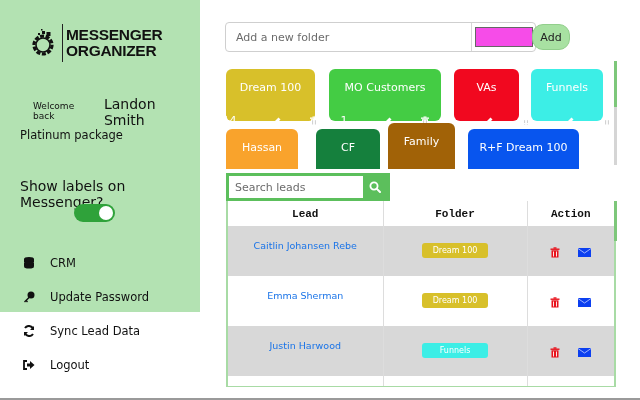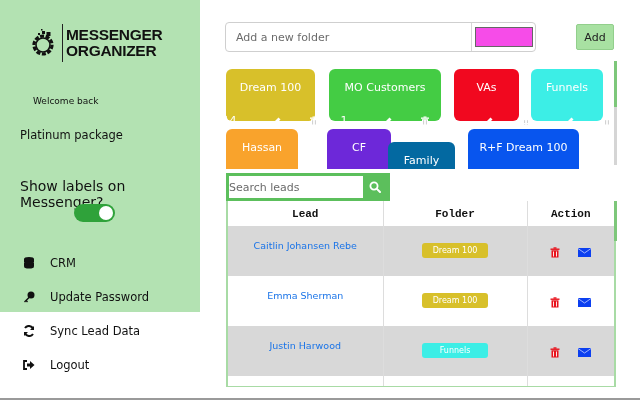--- a/index.html
+++ b/index.html
@@ -18,31 +18,31 @@
   .labels-q { position: absolute; left: 20px; top: 178px; font-size: 14px; color: #111; }
   .toggle { position: absolute; left: 74px; top: 204px; width: 41px; height: 18px; border-radius: 9px; background: #2fa23a; }
   .toggle-knob { position: absolute; right: 2px; top: 2px; width: 14px; height: 14px; border-radius: 50%; background: #fff; }
   .nav-item { position: absolute; left: 22px; display: flex; align-items: center; font-size: 11.5px; color: #111; cursor: pointer; }
   .nav-icon { width: 14px; height: 14px; display: inline-flex; align-items: center; justify-content: center; margin-right: 14px; }
   .folder-input-wrap { position: absolute; left: 225px; top: 22px; width: 311px; height: 30px; border: 1px solid #cfcfcf; border-radius: 4px; background: #fff; display: flex; }
   .folder-input { flex: 1; border: none; outline: none; padding-left: 10px; font-family: "DejaVu Sans", sans-serif; font-size: 11px; color: #555; background: transparent; }
   .folder-input::placeholder { color: #6b6b6b; }
   .color-cell { width: 64px; border-left: 1px solid #d6d6d6; display: flex; align-items: center; justify-content: center; }
   .color-swatch { width: 58px; height: 20px; border: 1px solid #666; }
-  .add-btn { position: absolute; left: 576px; top: 24px; width: 38px; height: 26px; border-radius: 2px; background: #a8e1a2; border: 1px solid #92cf8c; font-size: 11px; color: #222; display: flex; align-items: center; justify-content: center; cursor: pointer; }
+  .add-btn { position: absolute; left: 532px; top: 24px; width: 38px; height: 26px; border-radius: 11px; background: #a8e1a2; border: 1px solid #92cf8c; font-size: 11px; color: #222; display: flex; align-items: center; justify-content: center; cursor: pointer; }
   .folder-area { position: absolute; left: 220px; top: 66px; width: 392px; height: 103px; overflow: hidden; }
   .folder { position: absolute; border-radius: 6px; color: #fff; text-align: center; cursor: pointer; }
   .folder-name { font-size: 11px; display: block; margin-top: 12px; line-height: 13px; }
   .folder-meta { display: flex; align-items: center; justify-content: center; margin-top: 20px; font-size: 11px; gap: 24px; }
   .folder-count { margin-right: 8px; }
   .fico { display: inline-flex; width: 10px; height: 10px; margin-left: 3px; }
   .scrollbar-top { position: absolute; left: 614px; top: 61px; width: 3px; height: 104px; background: #d5d5d5; }
   .scrollbar-top-thumb { position: absolute; left: 614px; top: 61px; width: 3px; height: 46px; background: #7dc77a; }
   .search-wrap { position: absolute; left: 226px; top: 173px; width: 164px; height: 28px; background: #5cbf5c; padding: 3px; display: flex; }
-  .search-input { width: 134px; height: 22px; border: none; outline: none; background: #fff; font-family: "DejaVu Sans", sans-serif; font-size: 11px; }
+  .search-input { width: 134px; height: 22px; border: none; outline: none; background: #fff; padding-left: 6px; font-family: "DejaVu Sans", sans-serif; font-size: 11px; }
   .search-input::placeholder { color: #6b6b6b; }
   .search-btn { flex: 1; display: flex; align-items: center; justify-content: center; cursor: pointer; }
   .table-wrap { position: absolute; left: 226px; top: 201px; width: 390px; height: 186px; overflow: hidden; border-left: 2px solid #a8dba5; border-right: 2px solid #a8dba5; border-bottom: 1px solid #a8dba5; }
   table { border-collapse: collapse; width: 386px; }
   th { height: 25px; font-size: 11px; font-weight: bold; color: #111; font-family: Liberation Mono, monospace; border-right: 1px solid #ddd; background: #fff; }
   th:last-child { border-right: none; }
   td { height: 50px; border-right: 1px solid #ddd; vertical-align: top; }
   td:last-child { border-right: none; }
   tr.alt td { background: #d8d8d8; }
   .lead-name { font-size: 9.5px; color: #1a74e8; text-align: center; margin-top: 14px; cursor: pointer; }
@@ -68,20 +68,21 @@
       </svg>
       <div class="logo-divider"></div>
       <div class="logo-text">
         <div>MESSENGER</div>
         <div>ORGANIZER</div>
       </div>
     </div>
 
     <div class="welcome">
       <span class="welcome-small">Welcome back</span>
+      <span class="welcome-name">Landon Smith</span>
     </div>
     <div class="package">Platinum package</div>
 
     <div class="labels-q">Show labels on Messenger?</div>
     <div class="toggle">
       <div class="toggle-knob"></div>
     </div>
 
     <div class="nav-item" style="top:256px">
       <span class="nav-icon">
@@ -228,41 +229,41 @@
             <svg viewBox="0 0 10 10" width="10" height="10">
               <rect x="1" y="1.5" width="8" height="1.3" fill="#fff"></rect>
               <rect x="3.5" y="0.5" width="3" height="1.2" fill="#fff"></rect>
               <path d="M2 3.2 H8 V9.5 H2Z" fill="#fff"></path>
               <rect x="3.3" y="4.2" width="0.8" height="4.3" fill="rgba(0,0,0,0.25)"></rect>
               <rect x="5.9" y="4.2" width="0.8" height="4.3" fill="rgba(0,0,0,0.25)"></rect>
             </svg>
           </span>
         </div>
       </div>
-      <div class="folder" style="left: 107px; top: 63px; width: 64px; height: 52px; background: #6d28d9;">
+      <div class="folder" style="left: 96px; top: 63px; width: 64px; height: 52px; background: #15803d;">
         <span class="folder-name">CF</span>
         <div class="folder-meta">
           <span class="folder-count">0</span>
           <span class="fico">
             <svg viewBox="0 0 10 10" width="10" height="10">
               <path d="M1 9 L1.5 6.5 L6.5 1.5 L8.5 3.5 L3.5 8.5Z" fill="#fff"></path>
             </svg>
           </span>
           <span class="fico">
             <svg viewBox="0 0 10 10" width="10" height="10">
               <rect x="1" y="1.5" width="8" height="1.3" fill="#fff"></rect>
               <rect x="3.5" y="0.5" width="3" height="1.2" fill="#fff"></rect>
               <path d="M2 3.2 H8 V9.5 H2Z" fill="#fff"></path>
               <rect x="3.3" y="4.2" width="0.8" height="4.3" fill="rgba(0,0,0,0.25)"></rect>
               <rect x="5.9" y="4.2" width="0.8" height="4.3" fill="rgba(0,0,0,0.25)"></rect>
             </svg>
           </span>
         </div>
       </div>
-      <div class="folder" style="left: 168px; top: 76px; width: 67px; height: 52px; background: #0369a1;">
+      <div class="folder" style="left: 168px; top: 57px; width: 67px; height: 52px; background: #a16207;">
         <span class="folder-name">Family</span>
         <div class="folder-meta">
           <span class="folder-count">0</span>
           <span class="fico">
             <svg viewBox="0 0 10 10" width="10" height="10">
               <path d="M1 9 L1.5 6.5 L6.5 1.5 L8.5 3.5 L3.5 8.5Z" fill="#fff"></path>
             </svg>
           </span>
           <span class="fico">
             <svg viewBox="0 0 10 10" width="10" height="10">

